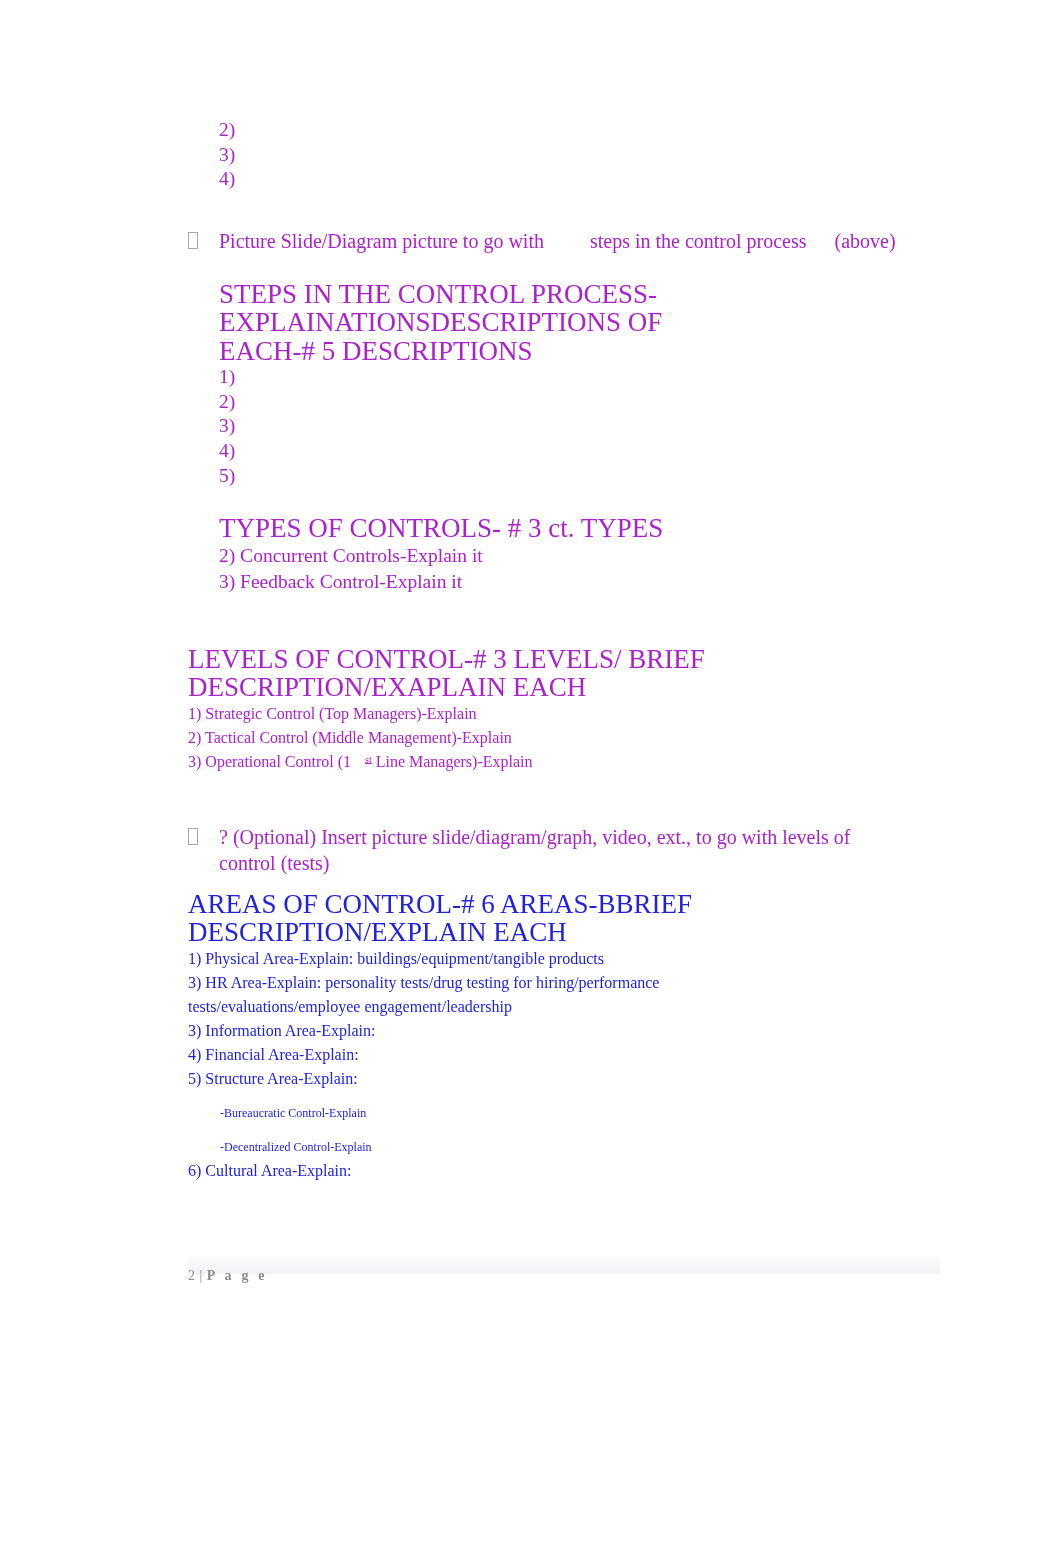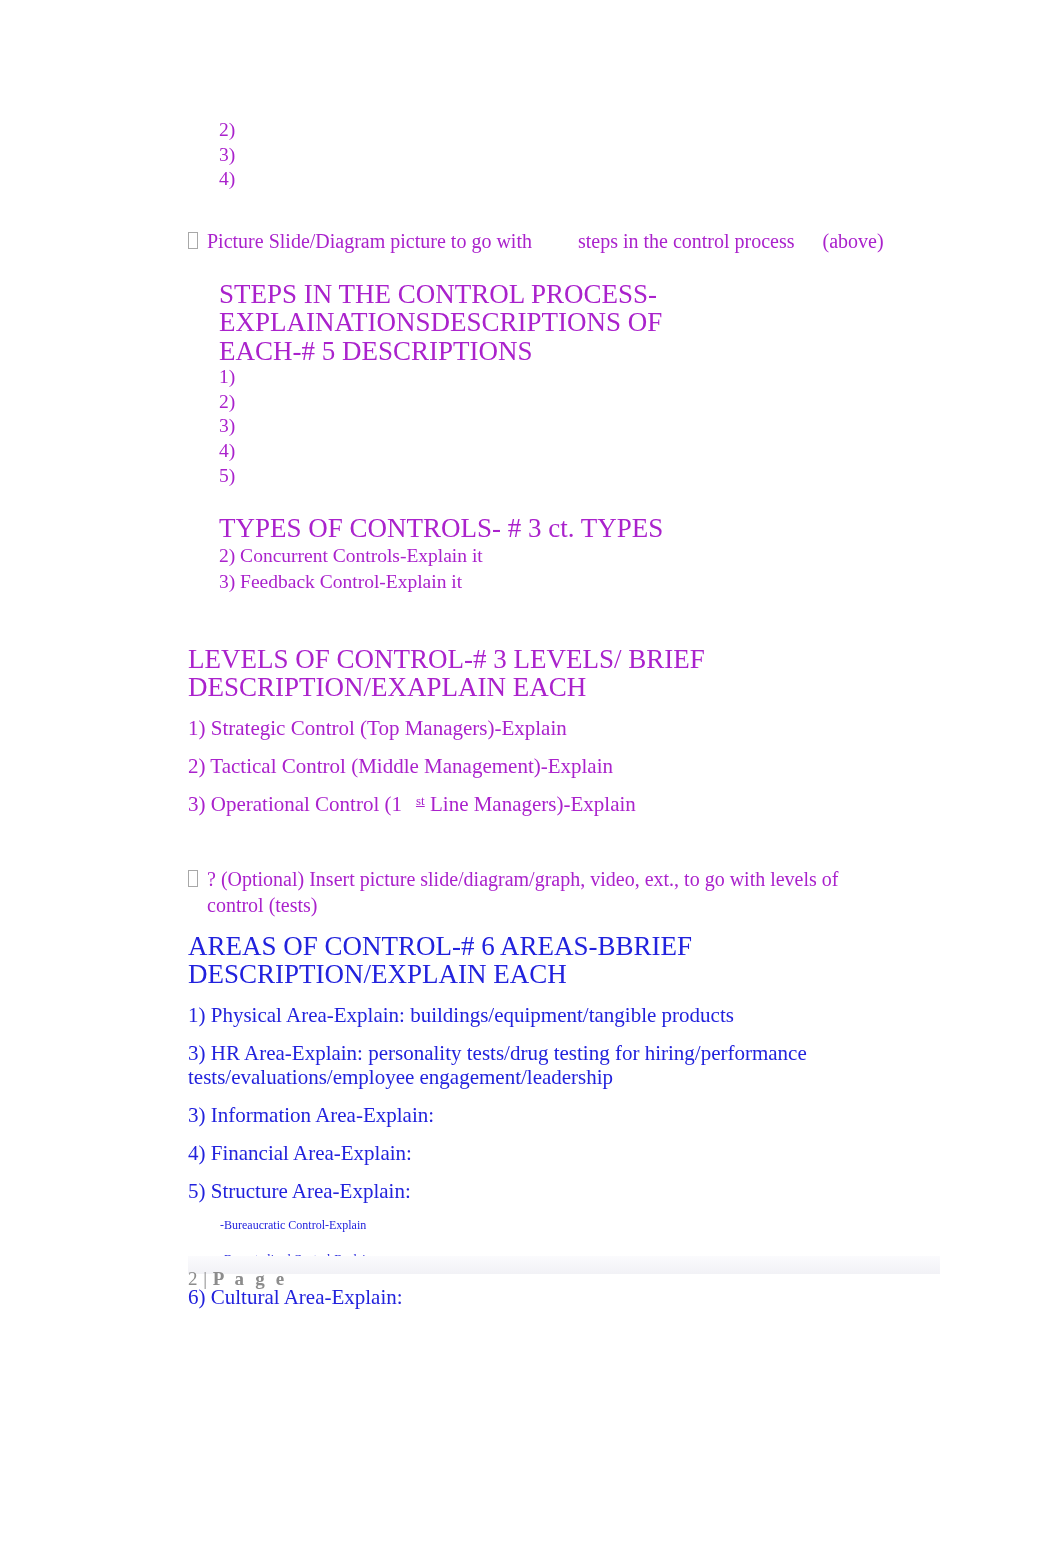--- a/index.html
+++ b/index.html
@@ -43,31 +43,30 @@
 
   
   .indent { padding-left: 31px; }
 
   .heading-lg {
     font-size: 27px;
     line-height: 28.5px;
   }
 
   .para {
-    font-size: 21px;
+    font-size: 16px;
     line-height: 24px;
-    margin-top: 14px;
   }
 
   
   .bullet-row {
     position: relative;
     font-size: 20px;
     line-height: 26px;
-    padding-left: 19px;
+    padding-left: 31px;
   }
   .bullet-glyph {
     position: absolute;
     left: 0px;
     top: 0px;
     width: 13px;
     color: #9a9a9a;
     font-size: 19px;
     line-height: 26px;
   }
@@ -113,21 +112,21 @@
     top: 1256px;
     width: 752px;
     height: 18px;
     background: linear-gradient(to bottom, #fbfbfd, #f2f2f6);
   }
   .footer-text {
     position: absolute;
     left: 188px;
     top: 1268px;
     font-family: "Liberation Serif", "DejaVu Serif", serif;
-    font-size: 19px;
+    font-size: 14px;
     color: #8c8c8c;
     letter-spacing: 0.5px;
   }
   .footer-text .pg { letter-spacing: 3.2px; font-weight: bold; }
 </style>
 </head>
 <body>
 
 <div class="page">
 

